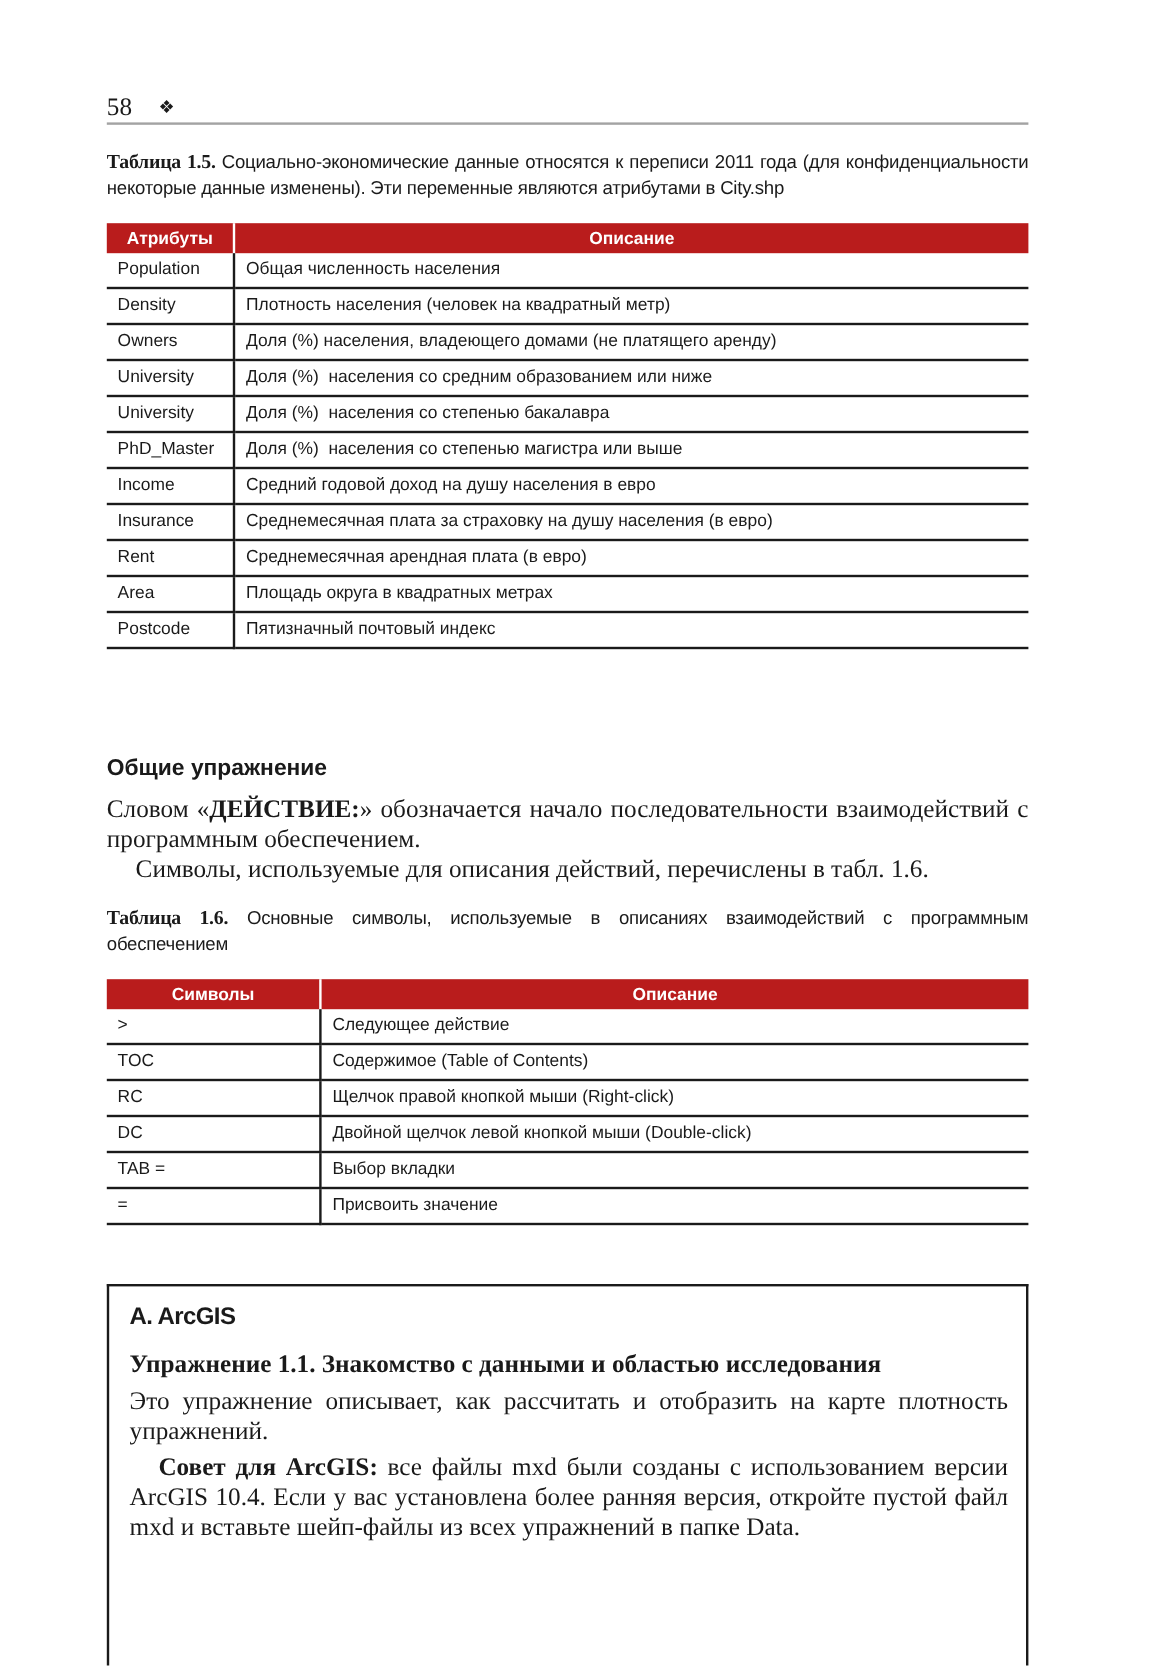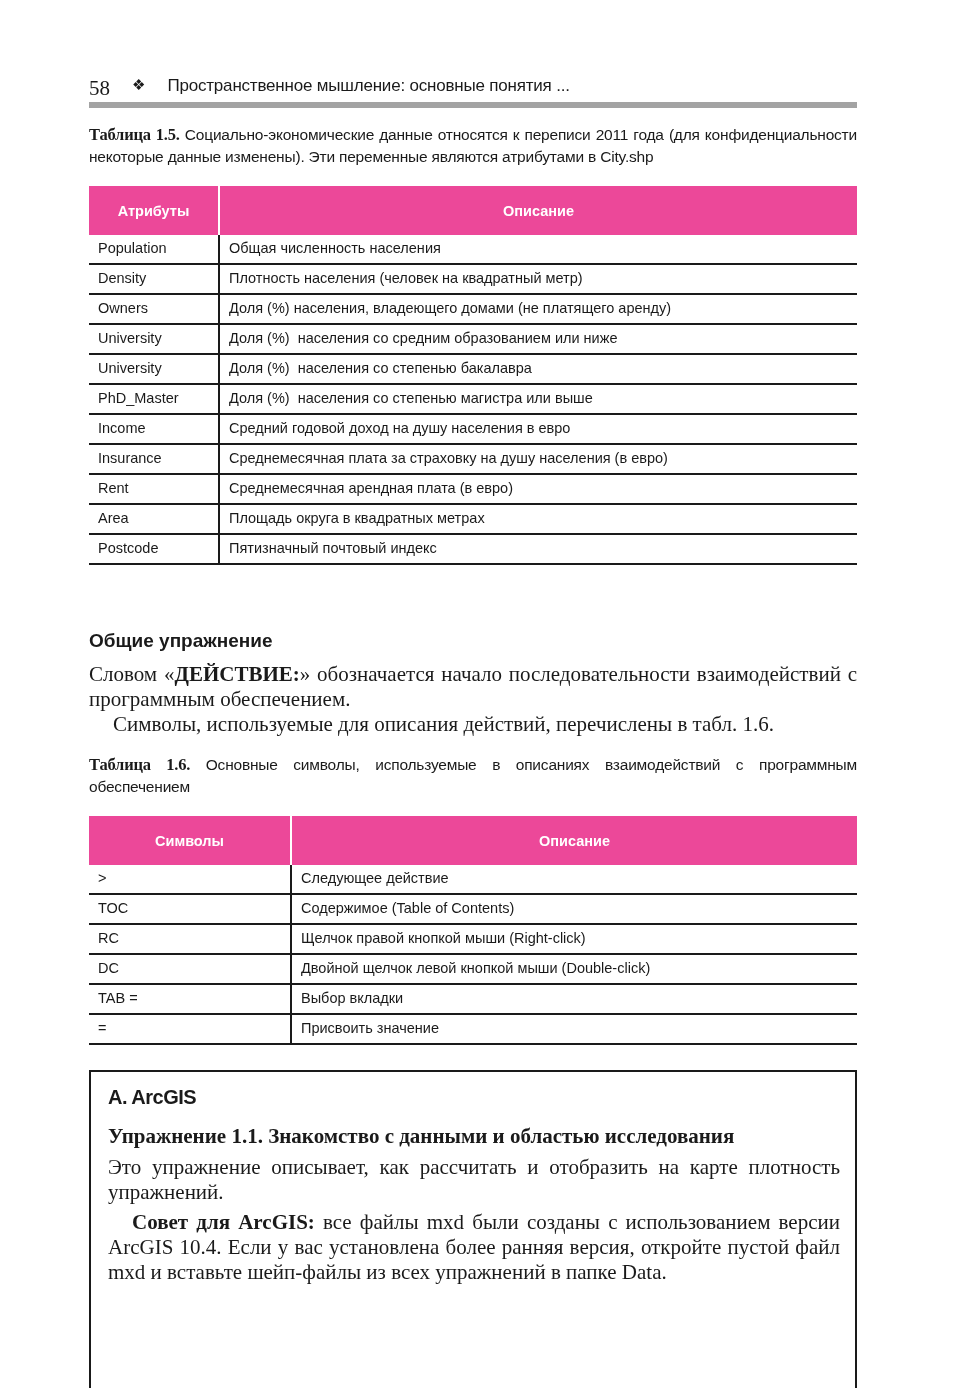--- a/index.html
+++ b/index.html
@@ -1,30 +1,30 @@
 <!DOCTYPE html>
 <html><head>
 <meta charset="utf-8">
 <style>
   html, body { margin: 0; padding: 0; background: #ffffff; }
   body { width: 974px; height: 1388px; position: relative; overflow: hidden; color: #1a1a1a; }
   .page { position: absolute; left: 89px; top: 0; width: 768px; }
 
-  .running-head { position: absolute; top: 76px; left: 0; width: 768px; height: 26px; border-bottom: 6px solid #a3a3a3; display: flex; align-items: flex-start; }
+  .running-head { position: absolute; top: 76px; left: 0; width: 768px; height: 26px; border-bottom: 2px solid #a3a3a3; display: flex; align-items: center; }
   .page-num { font-family: "Liberation Serif", serif; font-size: 21px; margin-right: 22px; }
   .diamond { font-size: 15px; margin-right: 22px; }
   .run-title { font-family: "Liberation Sans", sans-serif; font-size: 17px; letter-spacing: -0.2px; }
 
   .caption { font-family: "Liberation Sans", sans-serif; font-size: 15.5px; line-height: 22px; text-align: justify; letter-spacing: -0.2px; }
   .caption .cap-label { font-family: "Liberation Serif", serif; font-weight: bold; font-size: 16.5px; }
   #cap1 { position: absolute; top: 124px; left: 0; width: 768px; }
   #cap2 { position: absolute; top: 754px; left: 0; width: 768px; }
 
   table.tbl { border-collapse: collapse; width: 768px; font-family: "Liberation Sans", sans-serif; font-size: 14.5px; }
-  table.tbl th { background: #ec4899; color: #ffffff; font-weight: bold; height: 25px; padding: 12px; font-size: 14.5px; border: 2px solid #ffffff; border-top: none; border-bottom: none; }
+  table.tbl th { background: #b91c1c; color: #ffffff; font-weight: bold; height: 25px; padding: 0; font-size: 14.5px; border: 2px solid #ffffff; border-top: none; border-bottom: none; }
   table.tbl th:first-child { border-left: none; }
   table.tbl th:last-child { border-right: none; }
   table.tbl td { padding: 4px 8px 4px 9px; border-bottom: 2px solid #1a1a1a; vertical-align: top; line-height: 19.5px; }
   table.tbl td:first-child { border-right: 2px solid #1a1a1a; }
   #tbl1 { position: absolute; top: 186px; left: 0; }
   #tbl1 td { height: 20px; }
   #tbl2 { position: absolute; top: 816px; left: 0; }
   #tbl2 td { height: 20px; }
 
   .section-heading { position: absolute; top: 630px; left: 0; font-family: "Liberation Sans", sans-serif; font-weight: bold; font-size: 19px; }
@@ -41,21 +41,20 @@
   .bold { font-weight: bold; }
 </style>
 </head>
 <body>
 
 <div class="page">
 
   <div class="running-head">
     <span class="page-num">58</span>
     <span class="diamond">❖</span>
-    <span class="run-title">Пространственное мышление: основные понятия ...</span>
   </div>
 
   <div id="cap1" class="caption">
     <span class="cap-label">Таблица 1.5.</span><span> Социально-экономические данные относятся к переписи 2011 года (для конфиденциальности некоторые данные изменены). Эти переменные являются атрибутами в City.shp</span>
   </div>
 
   <table id="tbl1" class="tbl">
     <thead>
       <tr>
         <th style="width:105px">Атрибуты</th>

